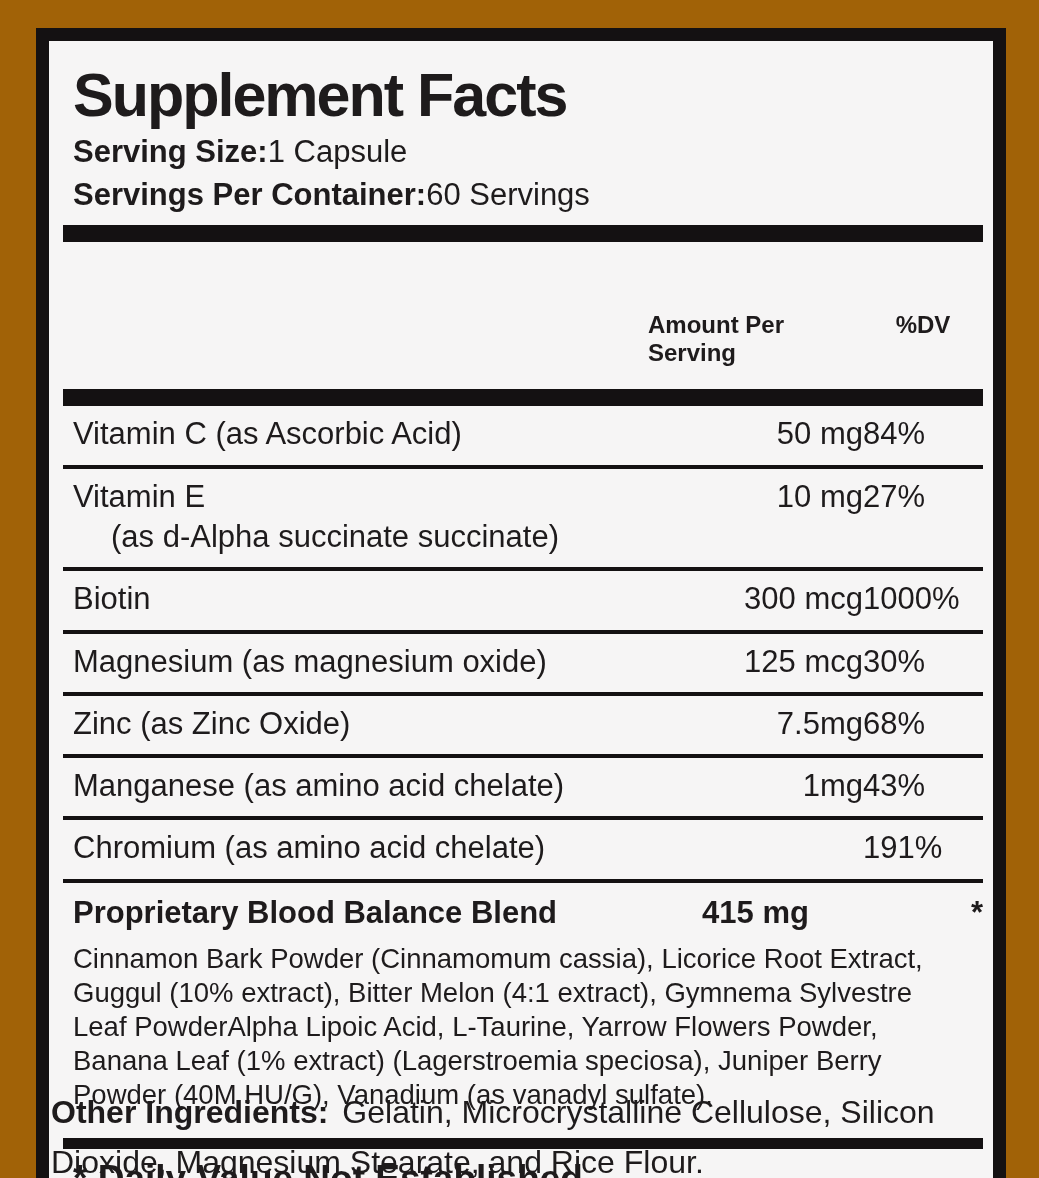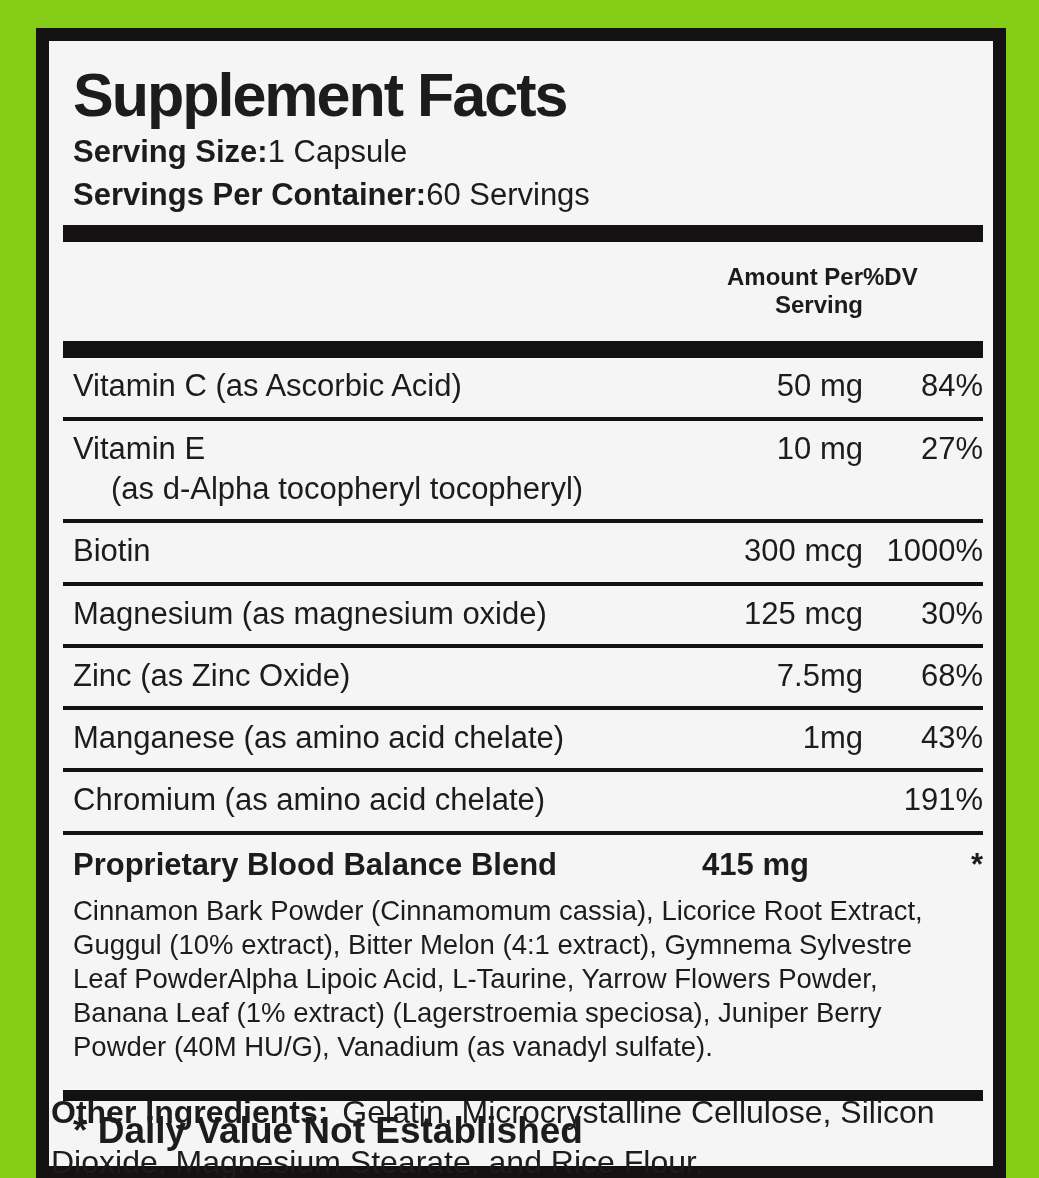--- a/index.html
+++ b/index.html
@@ -8,21 +8,21 @@
     background: #f7f6f6;
     font-family: "Liberation Sans", sans-serif;
     color: #1e1b1c;
     -webkit-font-smoothing: antialiased;
   }
   .page {
     position: relative;
     width: 1039px;
     height: 1178px;
     overflow: hidden;
-    background: #84cc16;
+    background: #a16207;
     text-decoration: underline;
   }
   .panel {
     box-sizing: border-box;
     position: absolute;
     left: 36px;
     top: 28px;
     width: 970px;
     border: 13px solid #141112;
     background: #f6f5f5;
@@ -53,36 +53,36 @@
   .bar-mid   { height: 17px; }
   .bar-thin  { height: 11px; margin-top: 10px; }
   .col-header {
     display: flex;
     align-items: baseline;
     padding: 21px 0 22px 0;
     font-size: 24px;
     font-weight: bold;
   }
   .col-header .spacer { flex: 1; }
-  .col-header .amount-h { width: 215px; text-align: right; }
-  .col-header .dv-h { width: 120px; text-align: left; }
+  .col-header .amount-h { width: 215px; text-align: left; margin-top: 48px; }
+  .col-header .dv-h { width: 120px; text-align: center; }
   .table { }
   .row {
     display: flex;
     align-items: flex-start;
     font-size: 31px;
     padding: 8px 0 10px 0;
     border-bottom: 4px solid #141112;
     line-height: 1.3;
   }
   .row:last-child { border-bottom: none; }
   .row .name { flex: 1; padding-left: 10px; }
   .row .name .name2 { padding-left: 38px; }
   .row .amount { width: 215px; text-align: right; white-space: nowrap; }
-  .row .dv { width: 120px; text-align: right; white-space: nowrap; }
+  .row .dv { width: 120px; text-align: left; white-space: nowrap; }
   .blend { padding: 10px 0 16px 0; }
   .blend-head {
     display: flex;
     align-items: flex-end;
     font-size: 31px;
     font-weight: bold;
     line-height: 1.3;
   }
   .blend-head .name { flex: 1; padding-left: 10px; }
   .blend-head .amount { width: 215px; text-align: center; white-space: nowrap; }
@@ -142,21 +142,21 @@
 
       <div class="row">
         <div class="name">Vitamin C (as Ascorbic Acid)</div>
         <div class="amount">50 mg</div>
         <div class="dv">84%</div>
       </div>
 
       <div class="row">
         <div class="name">
           <div>Vitamin E</div>
-          <div class="name2">(as d-Alpha tocopheryl tocopheryl)</div>
+          <div class="name2">(as d-Alpha succinate succinate)</div>
         </div>
         <div class="amount">10 mg</div>
         <div class="dv">27%</div>
       </div>
 
       <div class="row">
         <div class="name">Biotin</div>
         <div class="amount">300 mcg</div>
         <div class="dv">1000%</div>
       </div>

